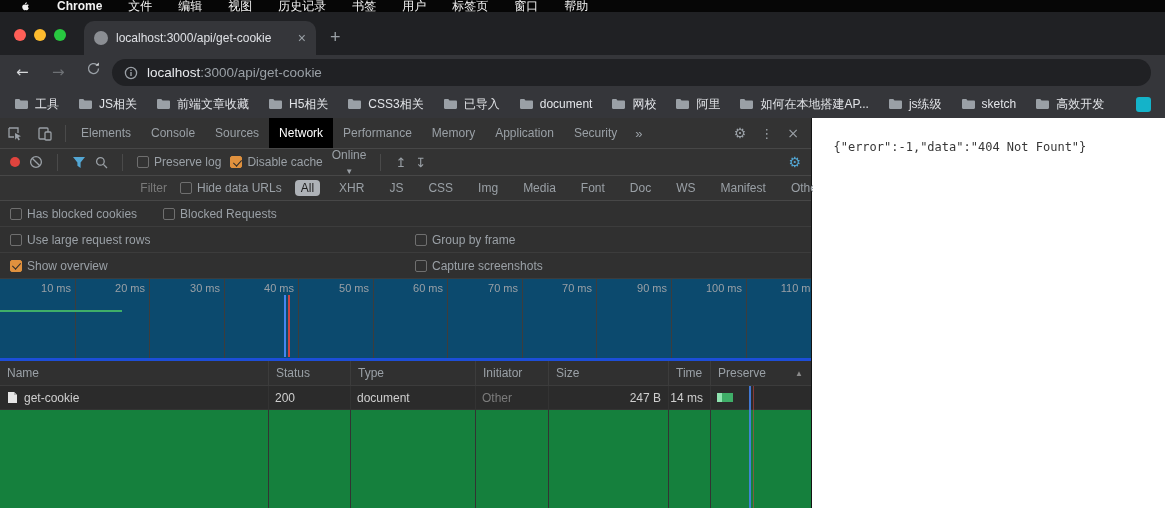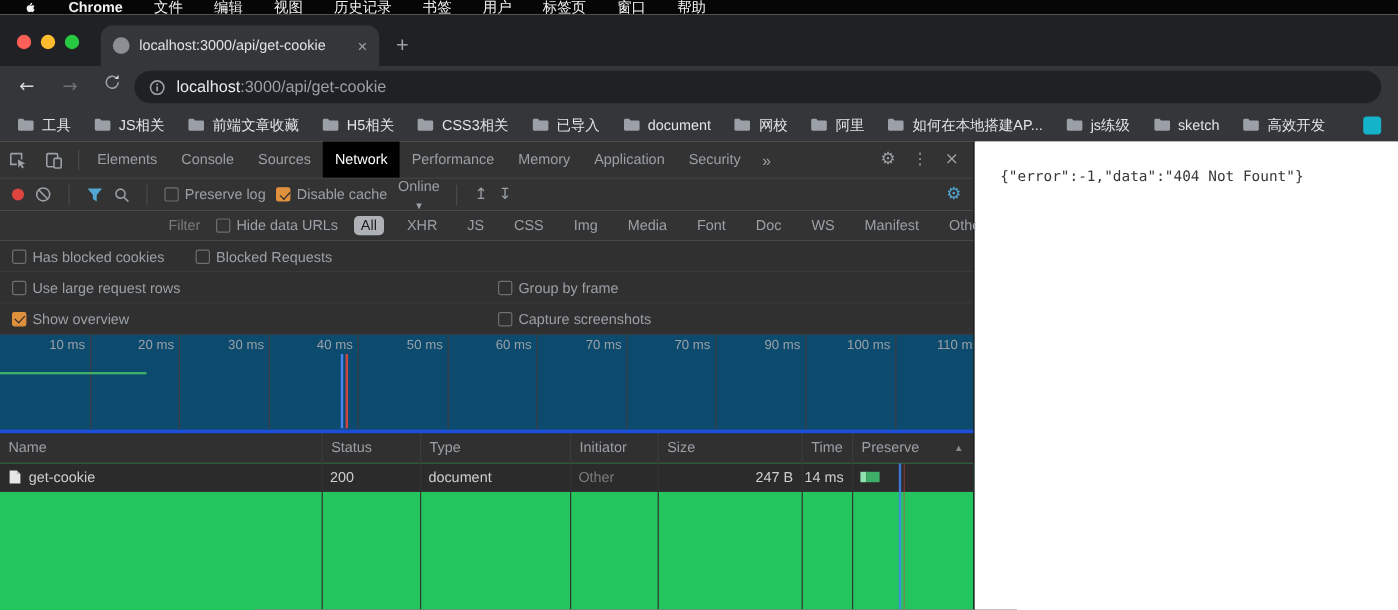--- a/index.html
+++ b/index.html
@@ -100,21 +100,21 @@
 
   .dt-thead {
     height: 25px; background: #303030; border-bottom: 1px solid #3c3c3c;
     display: grid; grid-template-columns: 268px 82px 125px 73px 120px 42px 102px; align-items: center;
   }
   .th { padding: 0 7px; height: 100%; display: flex; align-items: center; white-space: nowrap; overflow: hidden; }
   .th + .th { border-left: 1px solid #3c3c3c; }
   .th.wf { justify-content: space-between; padding-right: 9px; }
   .sort { font-size: 8px; color: #8a8a8a; }
 
-  .dt-body { position: relative; height: 122px; background: #22c55e; overflow: hidden; }
+  .dt-body { position: relative; height: 122px; background: #15803d; overflow: hidden; }
   .colsep { position: absolute; top: 0; bottom: 0; width: 1px; background: #333333; }
   .dt-row {
     position: relative; height: 24px; background: #2b2b2b; border-bottom: 1px solid #333333;
     display: grid; grid-template-columns: 268px 82px 125px 73px 120px 42px 102px; align-items: center; color: #cfcfcf;
   }
   .td { padding: 0 7px; white-space: nowrap; overflow: hidden; display: flex; align-items: center; gap: 6px; }
   .td.right { justify-content: flex-end; }
   .td.muted { color: #7c7c7c; }
   .wfbar { display: flex; height: 9px; margin-left: 0; }
   .wfbar .w1 { width: 5px; background: #8fe3b0; }

